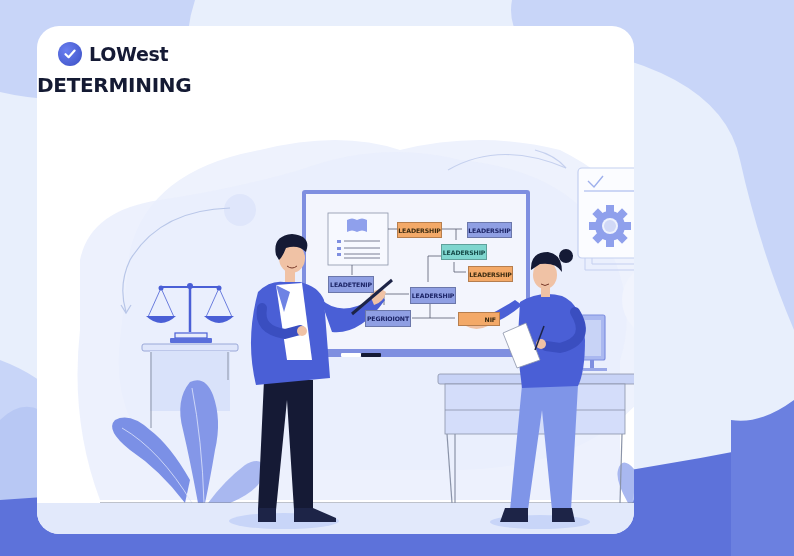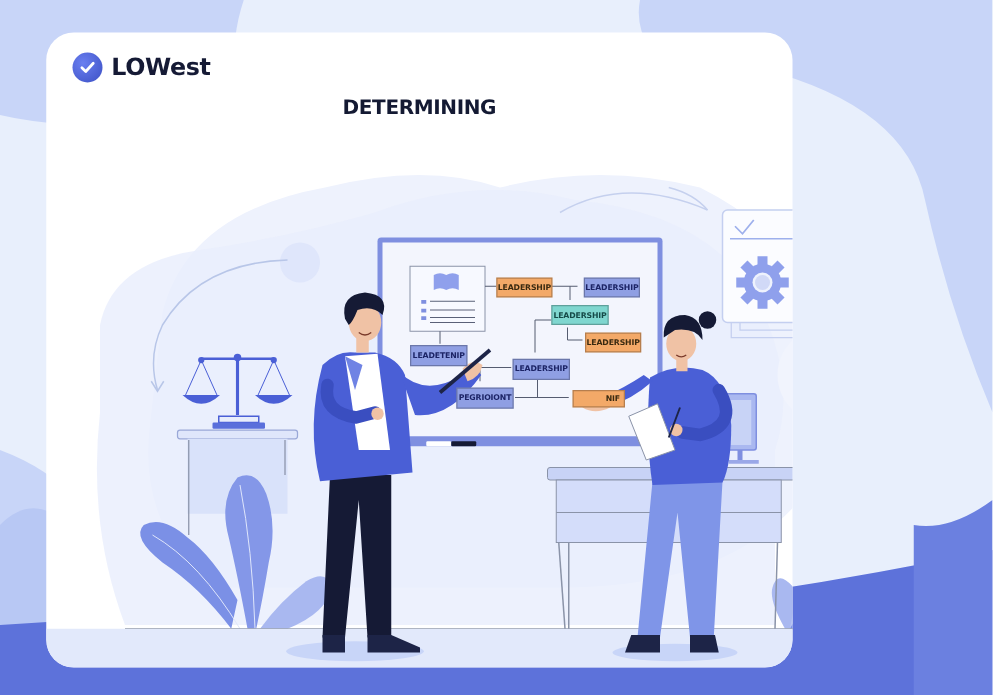--- a/index.html
+++ b/index.html
@@ -14,23 +14,23 @@
     background:#ffffff; border-radius:22px; overflow:hidden;
   }
   .brand { position:absolute; left:21px; top:16px; display:flex; align-items:center; gap:7px; }
   .brand-logo {
     width:24px; height:24px; border-radius:50%;
     background:radial-gradient(circle at 35% 35%, #6a7ff0, #3b4fc4);
     display:flex; align-items:center; justify-content:center;
   }
   .brand-name { font-size:19px; font-weight:bold; color:#151a35; font-family:"DejaVu Sans", sans-serif; letter-spacing:-0.3px; }
   .title {
-    position:absolute; left:0; right:0; top:44px; text-align:center;
+    position:absolute; left:0; right:0; top:44px; text-align:left;
     font-family:"DejaVu Sans", sans-serif; font-weight:bold; color:#141a33;
-    font-size:16px; line-height:31px; letter-spacing:-0.3px;
+    font-size:20px; line-height:31px; letter-spacing:-0.3px;
   }
   .scene { position:absolute; left:0; top:0; }
   .flow-box {
     position:absolute; font-family:"DejaVu Sans", sans-serif;
     font-size:6.2px; font-weight:bold; display:flex; align-items:center; justify-content:center;
     border:1px solid rgba(0,0,0,0.25); letter-spacing:-0.1px;
   }
   .fb-orange { background:#f3a968; color:#3a2a10; }
   .fb-blue { background:#8f9fe3; color:#1c2466; }
   .fb-teal { background:#7fd6cf; color:#154a48; }

